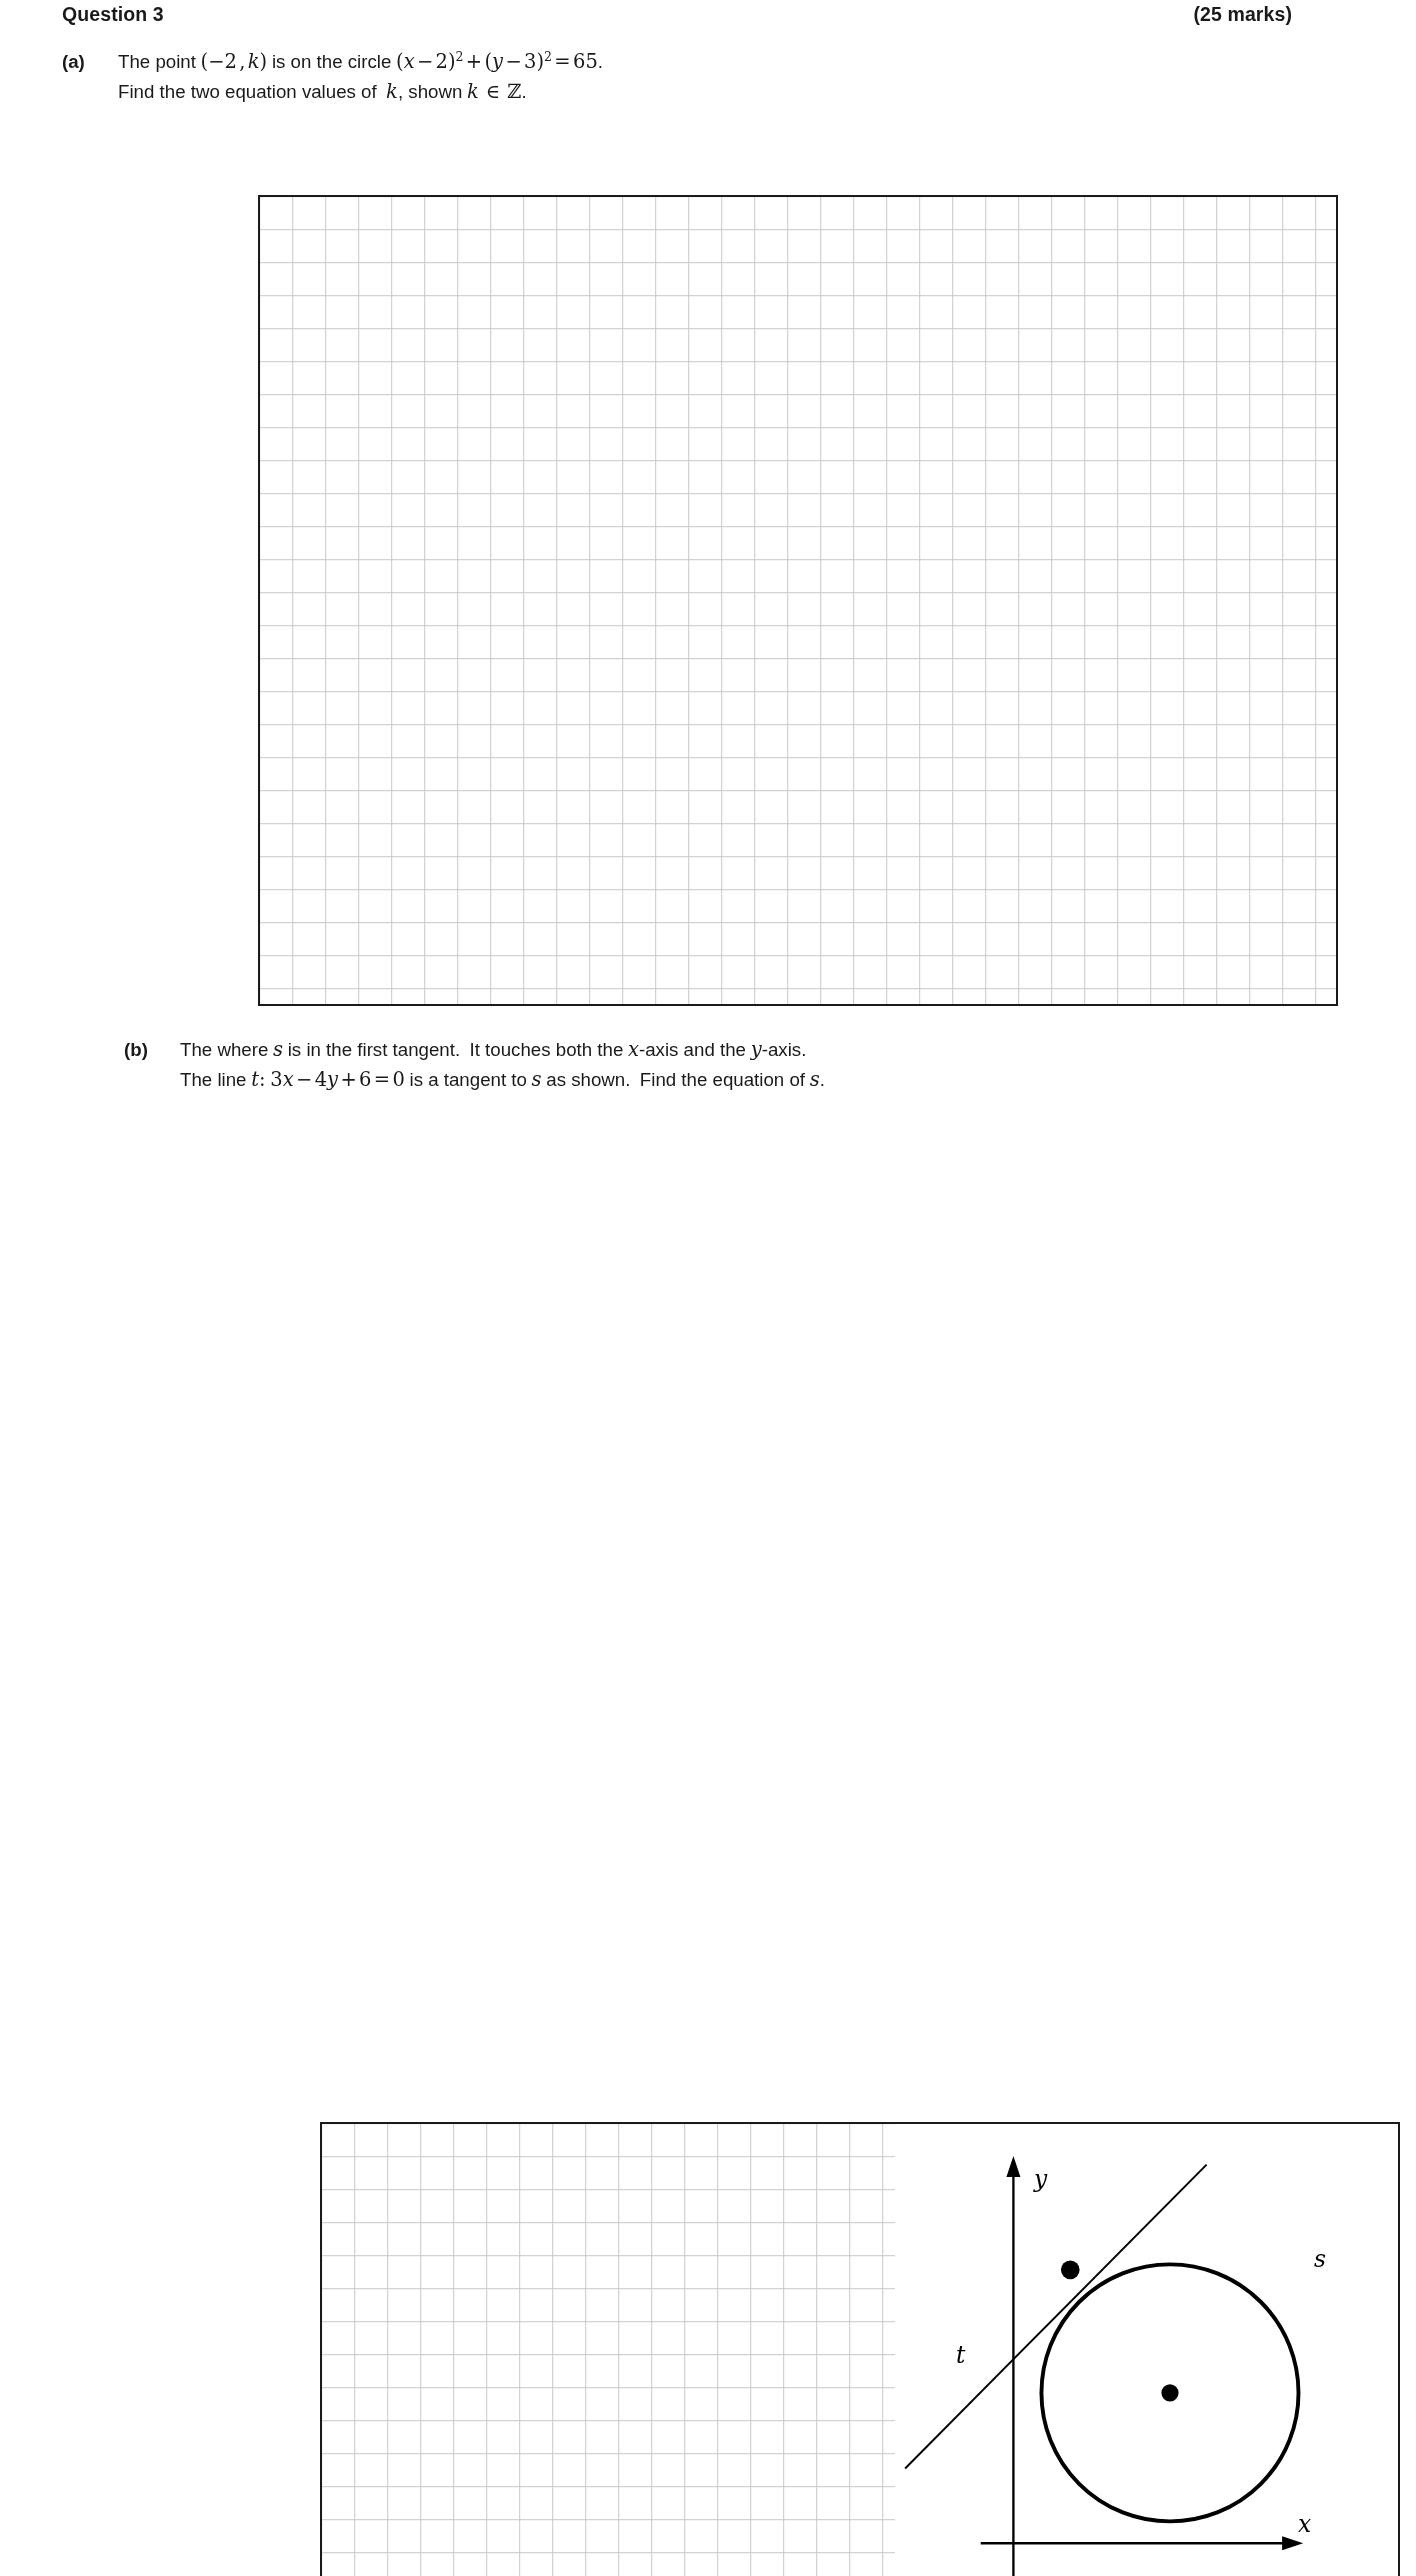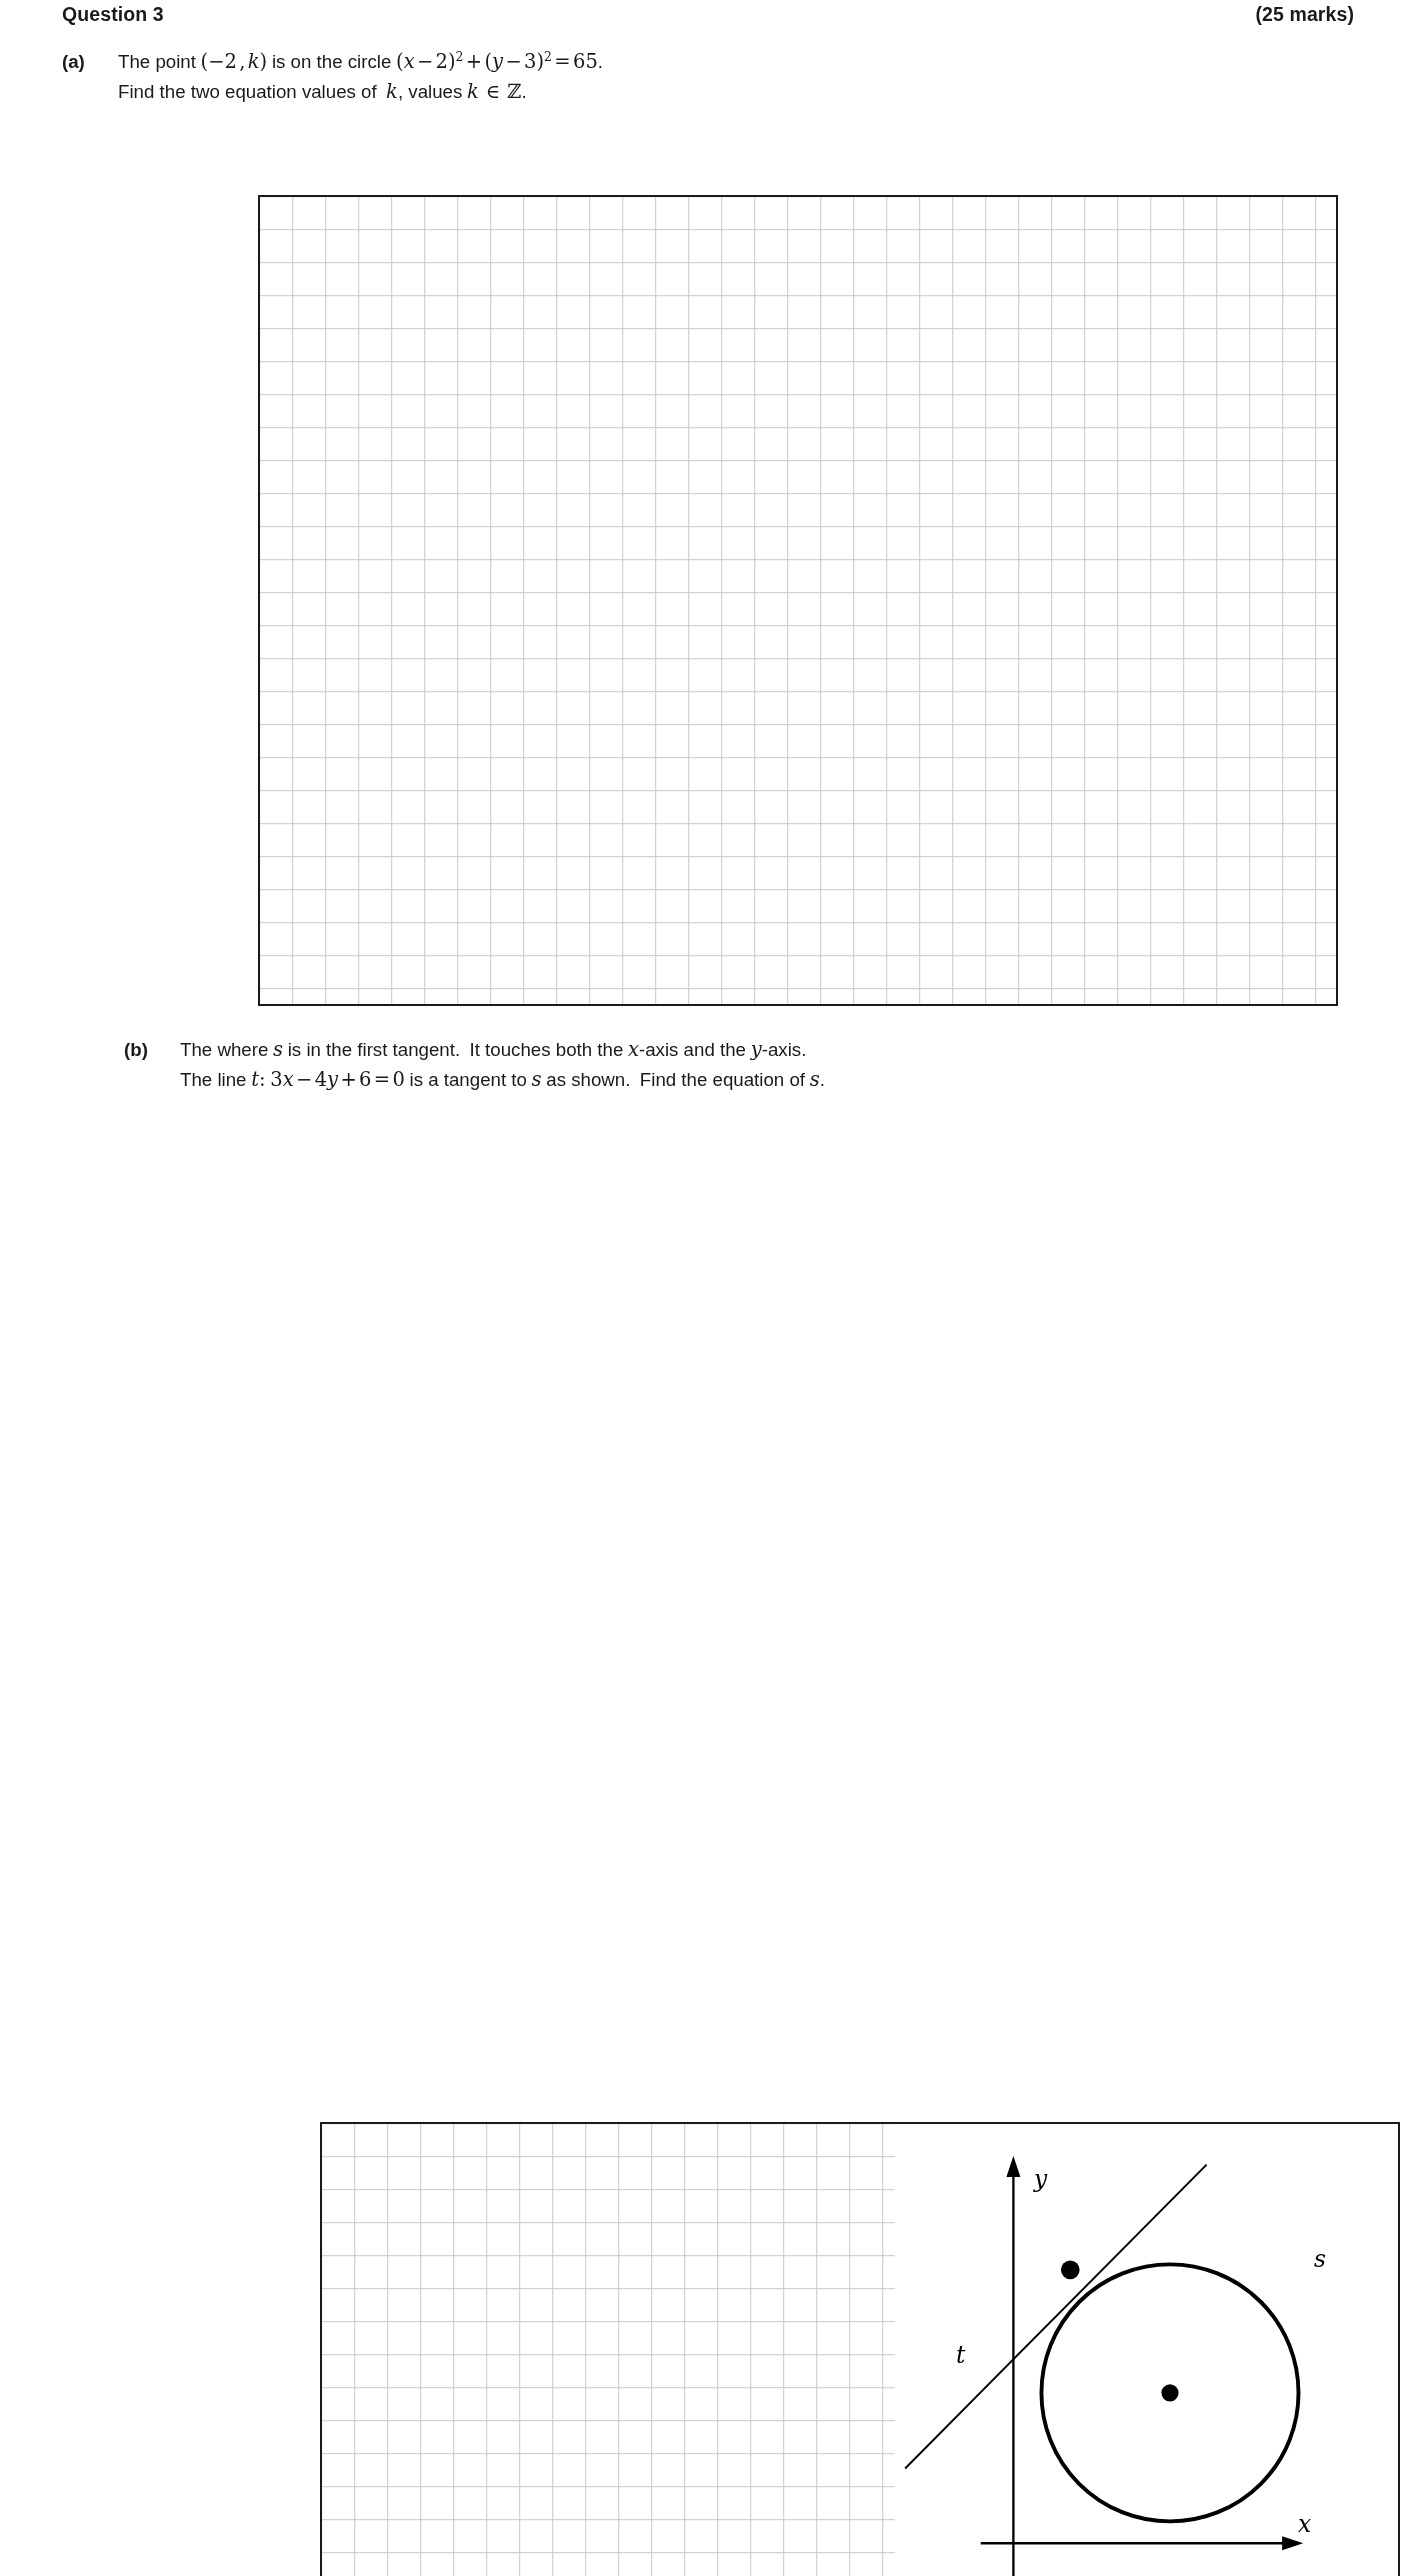--- a/index.html
+++ b/index.html
@@ -24,21 +24,21 @@
     display: flex;
     justify-content: space-between;
     align-items: baseline;
     text-align: center;
   }
   .q-title, .q-marks {
     font-size: 19.5px;
     font-weight: bold;
     letter-spacing: 0.1px;
   }
-  .q-marks { }
+  .q-marks { margin-right: 62px; }
 
   
   .part {
     position: absolute;
     left: 62px;
     width: 1294px;
   }
   .part-a { top: 47px; }
   .part-b { top: 988px; }
 
@@ -107,21 +107,21 @@
 <div class="q-header">
   <span class="q-title">Question 3</span>
   <span class="q-marks">(25 marks)</span>
 </div>
 
 <div class="part part-a">
   <div class="part-row">
     <span class="part-letter">(a)</span>
     <span class="part-body"><span>The point</span><span class="sp"></span><span class="mopen">(</span><span class="mn">−2</span><span class="mo">,</span><span class="mi">k</span><span class="mopen">)</span><span class="sp"></span><span>is on the circle</span><span class="sp"></span><span class="mopen">(</span><span class="mi">x</span><span class="mo">−</span><span class="mn">2</span><span class="mopen">)</span><span class="sup">2</span><span class="mo">+</span><span class="mopen">(</span><span class="mi">y</span><span class="mo">−</span><span class="mn">3</span><span class="mopen">)</span><span class="sup">2</span><span class="mo">=</span><span class="mn">65</span><span>.</span></span>
   </div>
-  <div class="part-cont"><span>Find the two equation values of</span><span class="spw"></span><span class="mi">k</span><span>, values</span><span class="sp"></span><span class="mi">k</span><span class="sp"></span><span class="mo">∈</span><span class="sp"></span><span class="bbZ">ℤ</span><span>.</span>
+  <div class="part-cont"><span>Find the two equation values of</span><span class="spw"></span><span class="mi">k</span><span>, shown</span><span class="sp"></span><span class="mi">k</span><span class="sp"></span><span class="mo">∈</span><span class="sp"></span><span class="bbZ">ℤ</span><span>.</span>
 </div>
 
 <div class="gridbox" id="grid-a"></div>
 
 <div class="part part-b">
   <div class="part-row">
     <span class="part-letter">(b)</span>
     <span class="part-body"><span>The where</span><span class="sp"></span><span class="mi">s</span><span class="sp"></span><span>is in the first tangent.</span><span class="spw"></span><span>It touches both the</span><span class="sp"></span><span class="mi">x</span><span>-axis and the</span><span class="sp"></span><span class="mi">y</span><span>-axis.</span></span>
   </div>
   <div class="part-cont"><span>The line</span><span class="sp"></span><span class="mi">t</span><span class="mn">:</span><span class="sp"></span><span class="mn">3</span><span class="mi">x</span><span class="mo">−</span><span class="mn">4</span><span class="mi">y</span><span class="mo">+</span><span class="mn">6</span><span class="mo">=</span><span class="mn">0</span><span class="sp"></span><span>is a tangent to</span><span class="sp"></span><span class="mi">s</span><span class="sp"></span><span>as shown.</span><span class="spw"></span><span>Find the equation of</span><span class="sp"></span><span class="mi">s</span><span>.</span>

